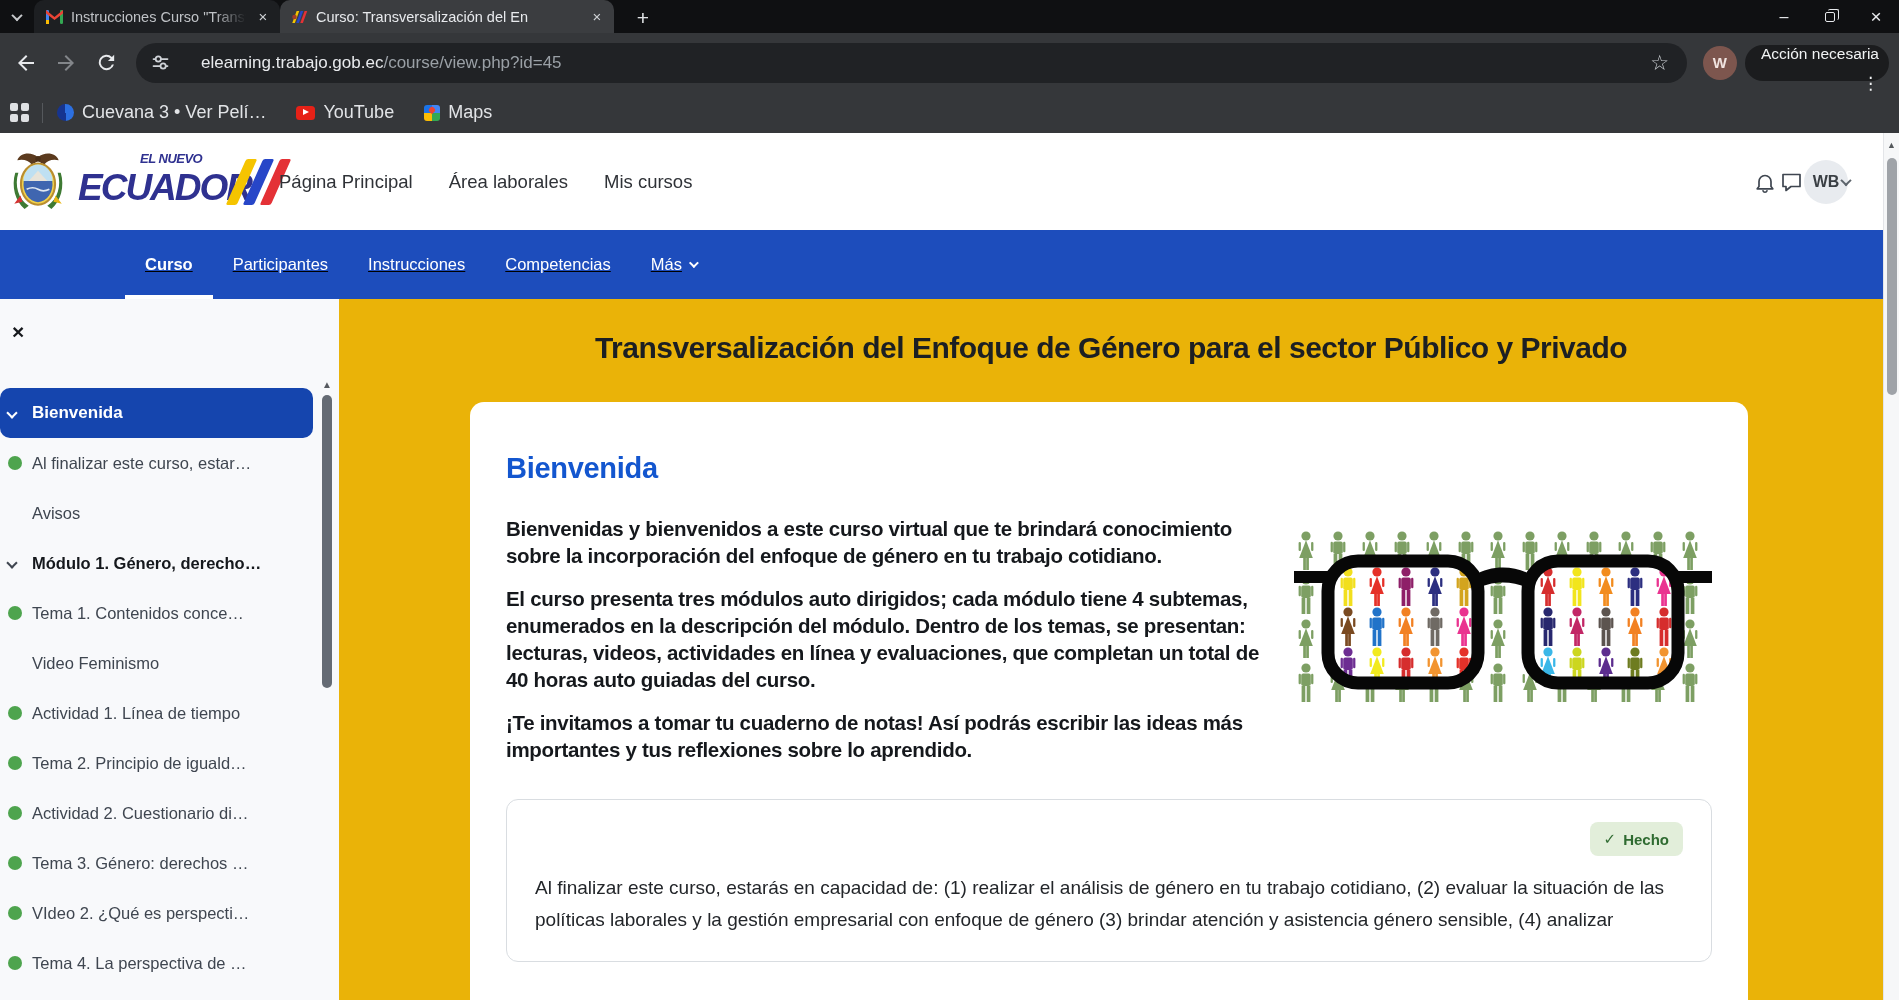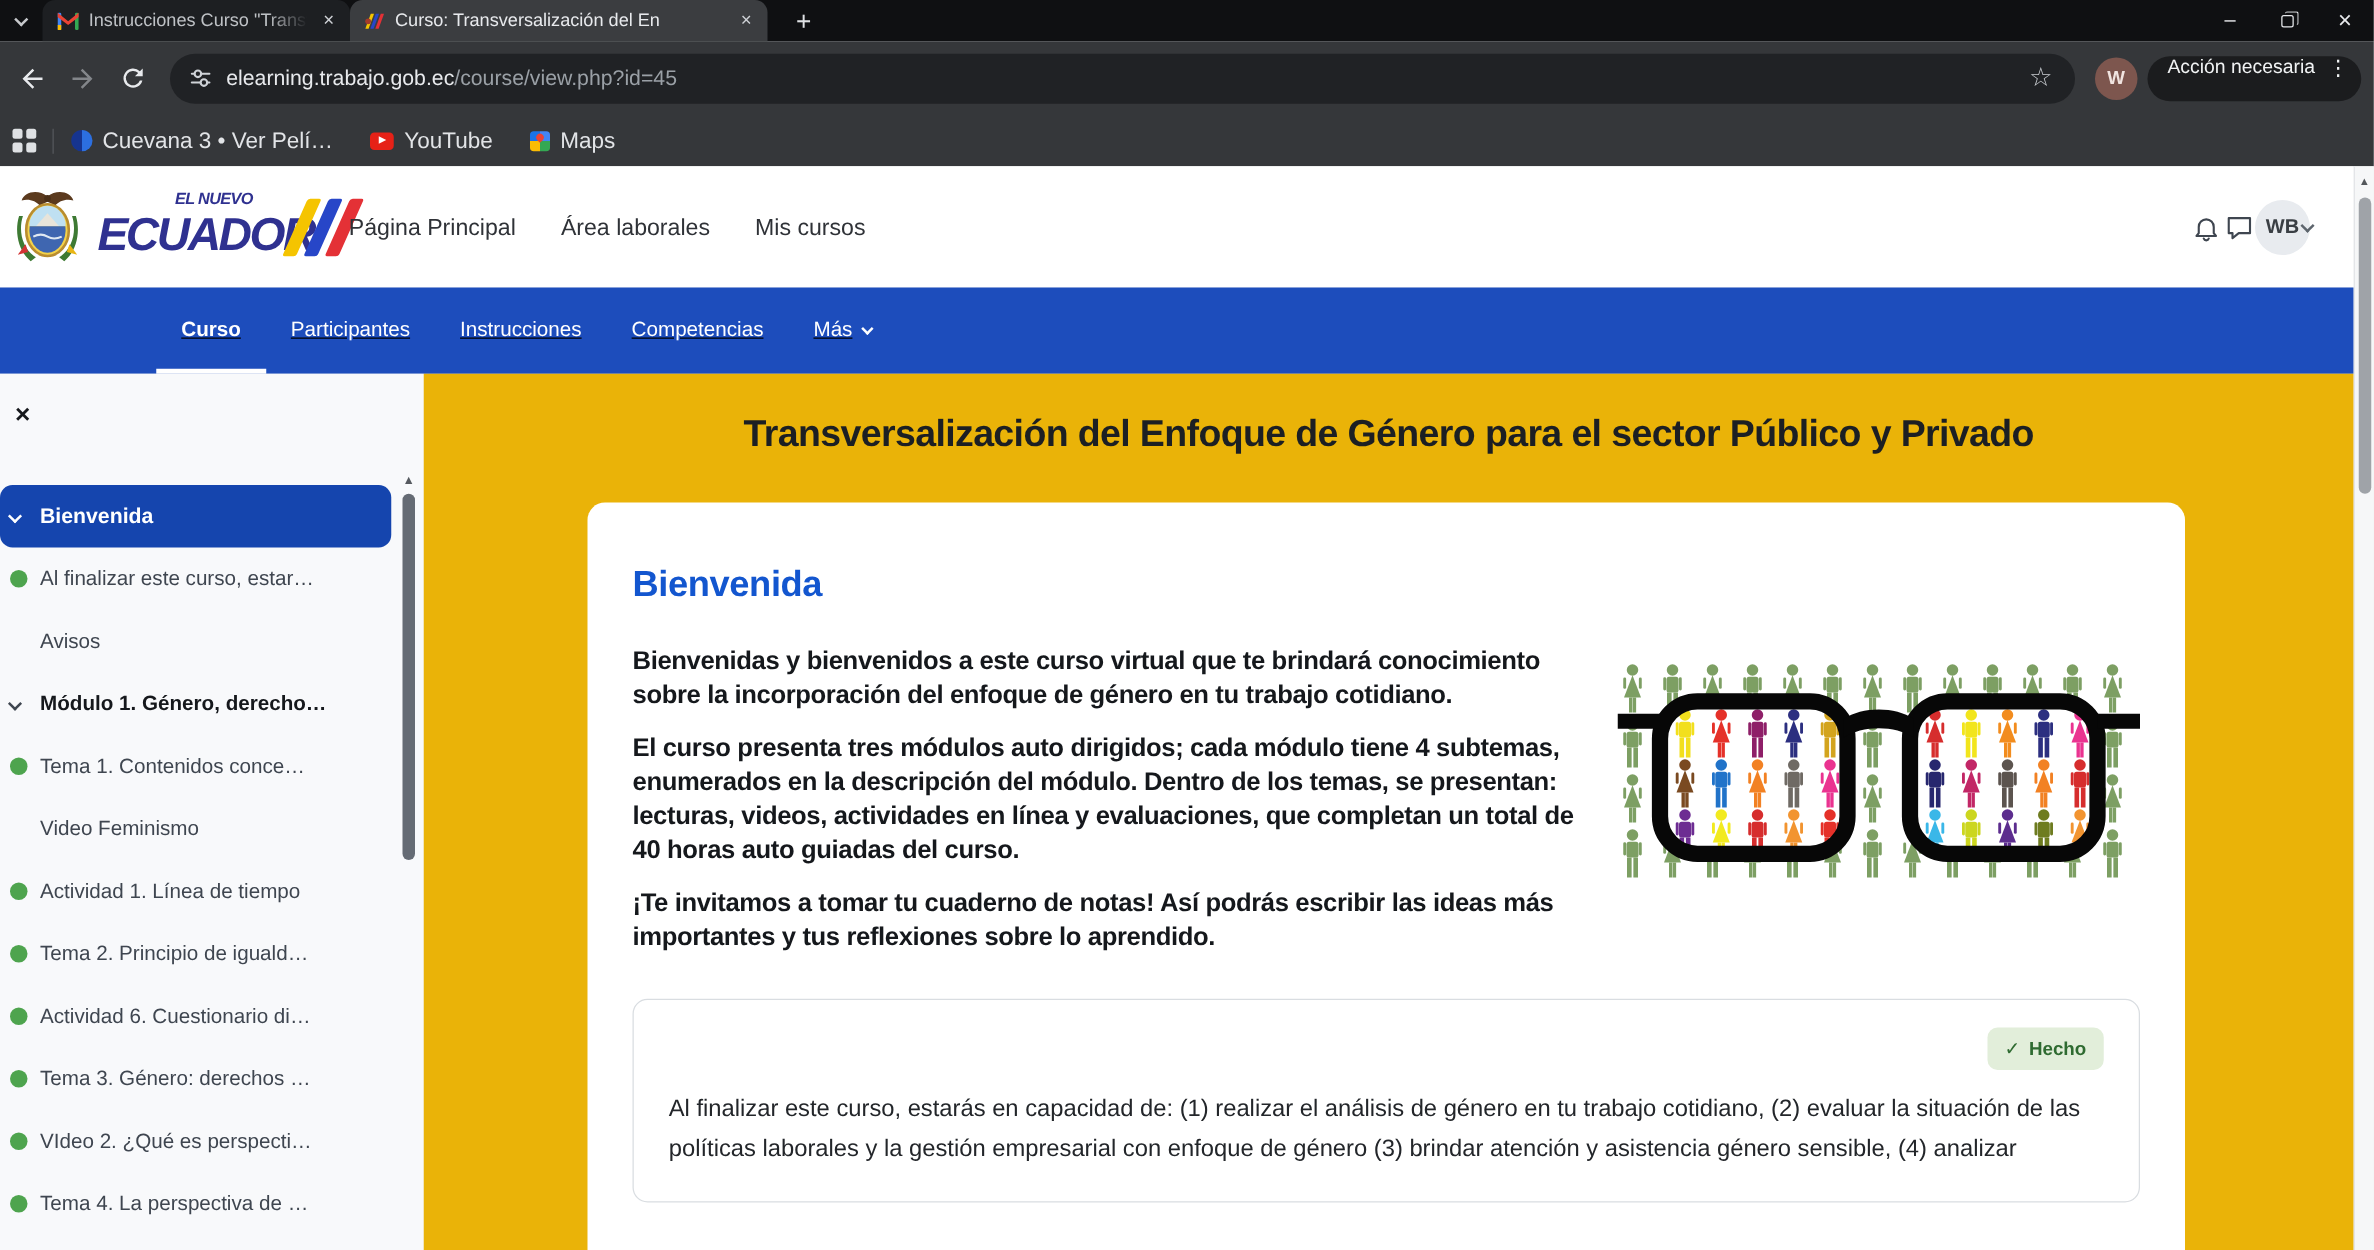--- a/index.html
+++ b/index.html
@@ -18,27 +18,27 @@
   .tab-close { width:18px; height:18px; border-radius:50%; display:flex; align-items:center; justify-content:center; font-size:15px; color:#cfd2d6; }
   .newtab-btn { width:30px; height:30px; margin-left:14px; display:flex; align-items:center; justify-content:center; font-size:21px; color:#dfe1e4; }
   .win-controls { position:absolute; right:0; top:0; height:33px; display:flex; }
   .win-btn { width:46px; height:33px; display:flex; align-items:center; justify-content:center; color:#e8eaed; font-size:16px; }
   .restore-box { width:10px; height:10px; border:1.3px solid #e8eaed; border-radius:2px; position:relative; }
   .restore-box::before { content:""; position:absolute; left:2px; top:-4px; width:10px; height:10px; border:1.3px solid #e8eaed; border-left:none; border-bottom:none; border-radius:2px; }
 
   
   .toolbar { position:absolute; left:0; top:33px; width:1899px; height:59px; background:#35373a; display:flex; align-items:center; padding:0 10px 0 6px; }
   .nav-ico { width:34px; height:34px; display:flex; align-items:center; justify-content:center; margin:0 3px; }
-  .urlbar { flex:1; height:40px; margin:0 8px 0 10px; background:#202225; border-radius:20px; display:flex; align-items:center; padding:0 14px; }
+  .urlbar { flex:1; height:40px; margin:0 8px 0 10px; background:#202225; border-radius:20px; display:flex; align-items:center; padding:0 14px;gap:20px; }
   .url-text { font-size:17px; margin-left:10px; flex:1; white-space:nowrap; overflow:hidden; }
   .url-host { color:#e8eaed; }
   .url-path { color:#9aa0a6; }
   .star { color:#c8ccd0; font-size:21px; padding:0 4px; }
   .profile-chip { width:34px; height:34px; border-radius:50%; background:#7d564e; color:#f1e4e0; font-size:15px; font-weight:700; display:flex; align-items:center; justify-content:center; margin:0 8px; }
-  .action-pill { height:36px; background:#1b1c1e; border-radius:18px; display:flex; align-items:flex-start; gap:10px; padding:0 10px 0 16px; color:#f1f3f4; font-size:15.5px; }
+  .action-pill { height:36px; background:#1b1c1e; border-radius:18px; display:flex; align-items:flex-end; gap:10px; padding:0 10px 0 16px; color:#f1f3f4; font-size:15.5px;flex-direction:column; }
   .kebab { font-size:17px; color:#f1f3f4; }
 
   
   .bookmarks { position:absolute; left:0; top:92px; width:1899px; height:41px; background:#35373a; display:flex; align-items:center; padding-left:10px; }
   .apps-ico { width:20px; height:20px; display:grid; grid-template-columns:8px 8px; grid-template-rows:8px 8px; gap:3px; }
   .apps-ico span { background:#dfe1e4; border-radius:2px; }
   .bm-sep { width:1px; height:20px; background:#55585c; margin:0 14px 0 12px; }
   .bm-item { display:flex; align-items:center; gap:8px; margin-right:30px; color:#e2e4e7; font-size:18px; }
   .cuevana-ico { width:17px; height:17px; border-radius:50%; background:conic-gradient(#2c6fe0 0 50%, #16348f 50% 100%); }
   .yt-ico { width:19px; height:14px; background:#e62117; border-radius:3.5px; position:relative; }
@@ -291,21 +291,21 @@
     <div class="ci-item">
         <span class="ci-dot"></span>
         <span class="lbl">Actividad 1. Línea de tiempo</span>
       </div>
     <div class="ci-item">
         <span class="ci-dot"></span>
         <span class="lbl">Tema 2. Principio de iguald…</span>
       </div>
     <div class="ci-item">
         <span class="ci-dot"></span>
-        <span class="lbl">Actividad 6. Cuestionario di…</span>
+        <span class="lbl">Actividad 2. Cuestionario di…</span>
       </div>
     <div class="ci-item">
         <span class="ci-dot"></span>
         <span class="lbl">Tema 3. Género: derechos …</span>
       </div>
     <div class="ci-item">
         <span class="ci-dot"></span>
         <span class="lbl">VIdeo 2. ¿Qué es perspecti…</span>
       </div>
     <div class="ci-item">

